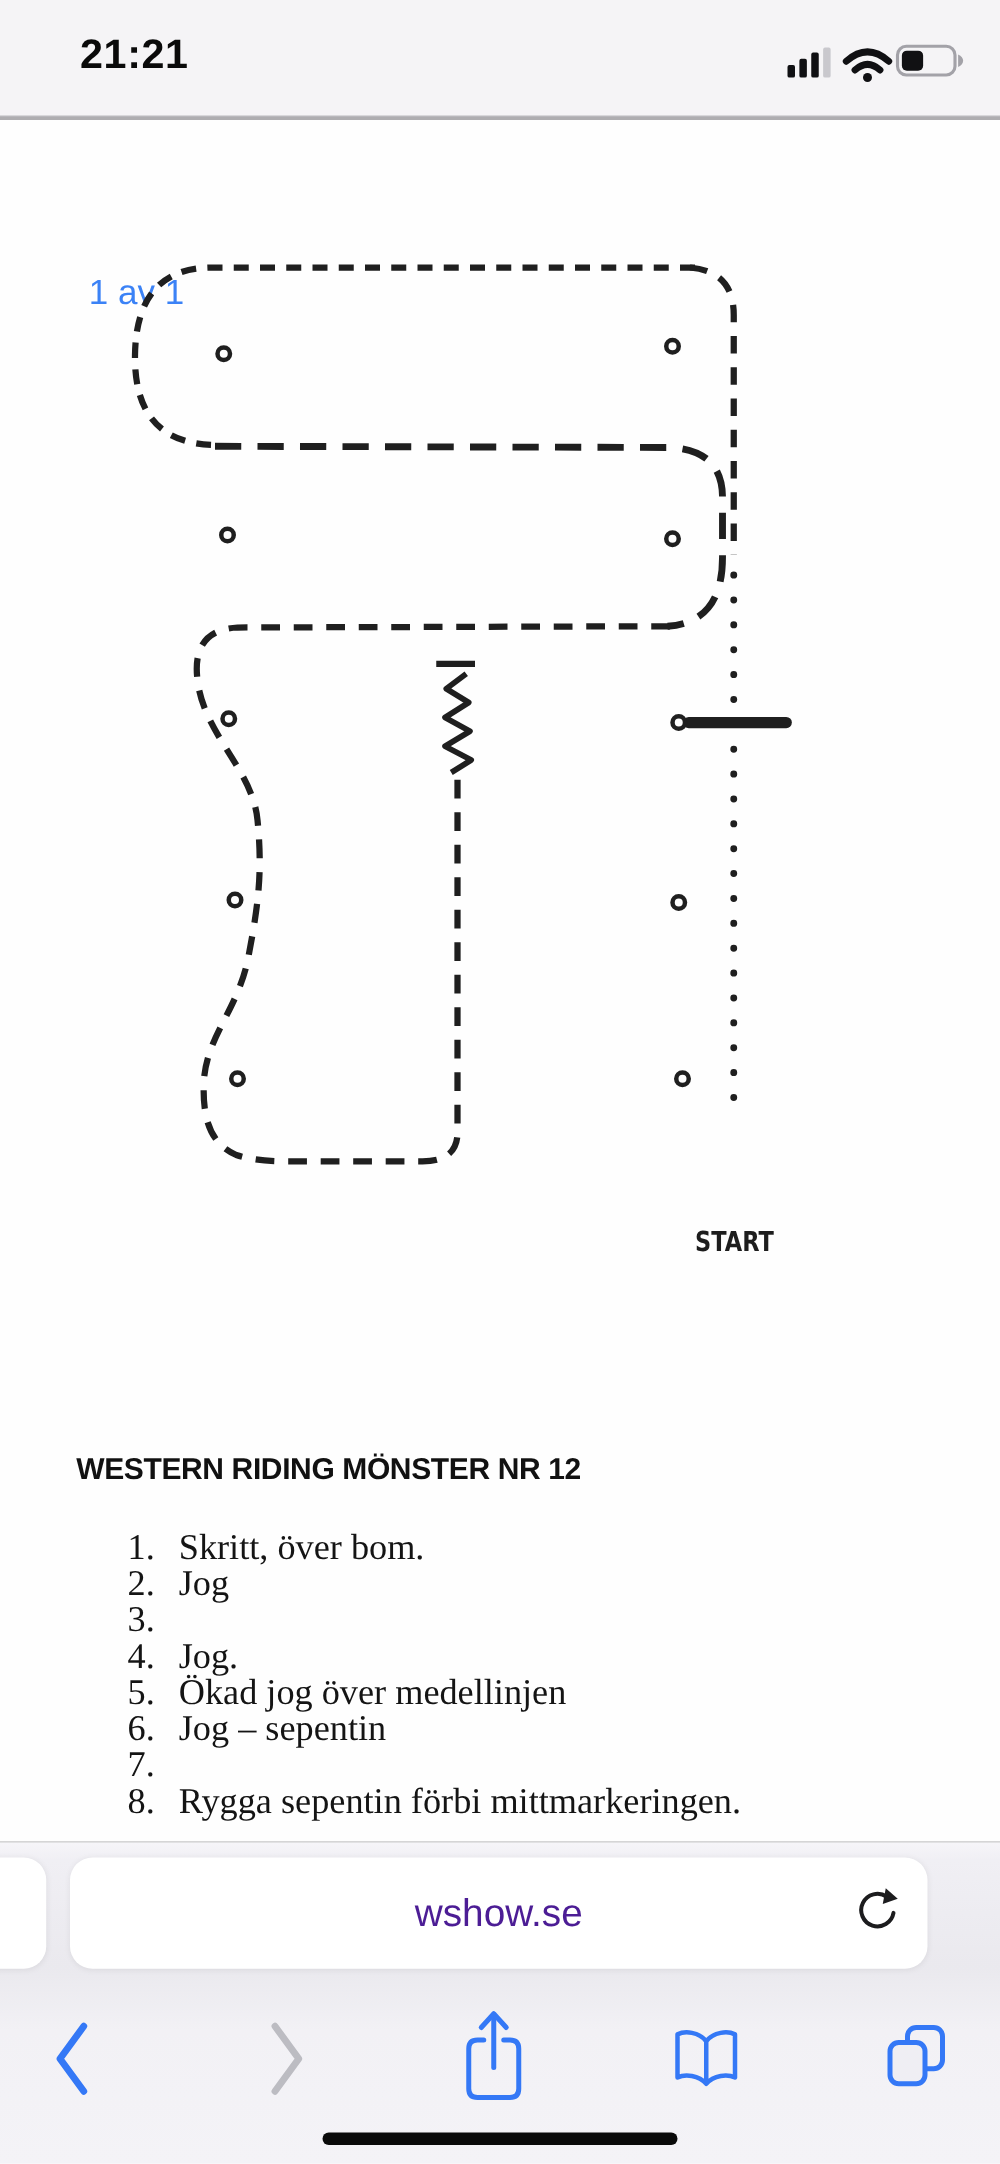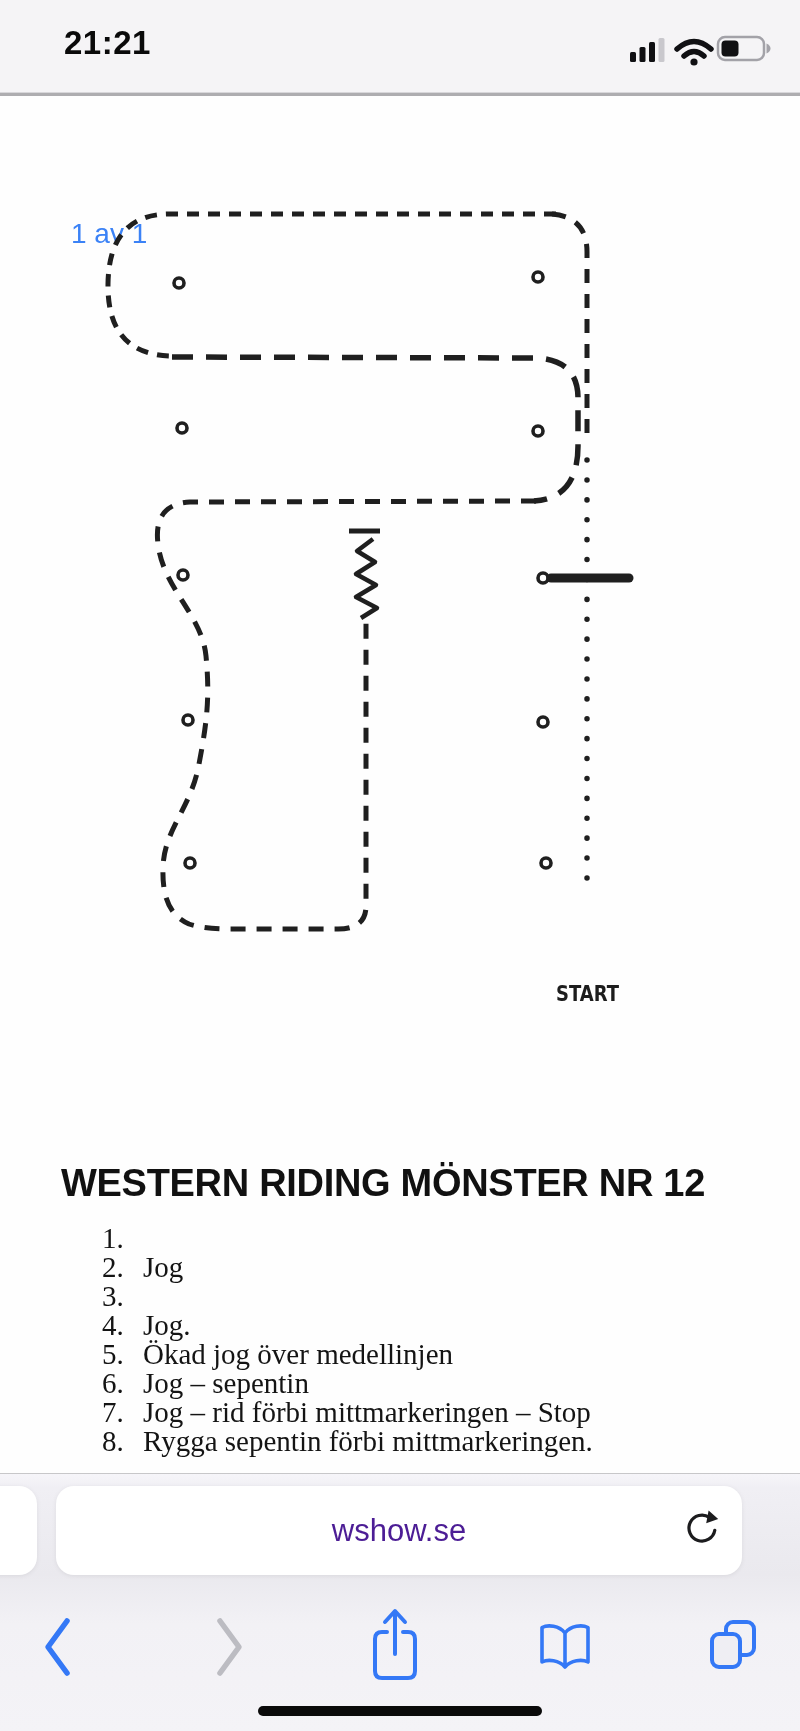--- a/index.html
+++ b/index.html
@@ -20,21 +20,21 @@
   .content{position:absolute;left:0;top:96px;width:800px;height:1377px;background:#fefefe;}
   .page-indicator{position:absolute;left:71px;top:122px;font-size:28px;color:#3b82f6;}
   .course{position:absolute;left:0;top:0;pointer-events:none;}
   .start-label{
     position:absolute;left:556px;top:884px;font-size:20px;font-weight:700;
     font-family:"DejaVu Sans",sans-serif;color:#1d1d1d;
     transform:scale(.9,1.1);transform-origin:left top;letter-spacing:0;
   }
   .pattern-title{
     position:absolute;left:61px;top:1066px;margin:0;
-    font-size:38px;font-weight:700;color:#111;letter-spacing:-.3px;white-space:nowrap;
+    font-size:24px;font-weight:700;color:#111;letter-spacing:-.3px;white-space:nowrap;
   }
   .pattern-steps{position:absolute;left:55px;top:1112px;width:690px;}
   .step-row{display:flex;line-height:29px;font-family:"Liberation Serif",serif;font-size:29px;color:#141414;}
   .step-num{width:48px;flex:0 0 48px;padding-left:7px;box-sizing:border-box;}
   .step-text{white-space:nowrap;}
 
   
   .bottom-chrome{
     position:absolute;left:0;top:1473px;width:800px;height:258px;
     background:linear-gradient(#f6f5f9 0px,#f0eff4 14px,#eae9ee 100px,#f2f1f5 150px,#f4f3f7 258px);
@@ -121,20 +121,21 @@
         </g>
       </g>
     </svg>
     <span class="start-label">START</span>
 
     <h1 class="pattern-title">WESTERN RIDING MÖNSTER NR 12</h1>
 
     <ol class="pattern-steps">
       <li class="step-row">
         <span class="step-num">1.</span>
+        <span class="step-text">Skritt, över bom.</span>
       </li>
 
       <li class="step-row">
         <span class="step-num">2.</span>
         <span class="step-text">Jog</span>
       </li>
 
       <li class="step-row">
         <span class="step-num">3.</span>
       </li>
@@ -149,21 +150,20 @@
         <span class="step-text">Ökad jog över medellinjen</span>
       </li>
 
       <li class="step-row">
         <span class="step-num">6.</span>
         <span class="step-text">Jog – sepentin</span>
       </li>
 
       <li class="step-row">
         <span class="step-num">7.</span>
-        <span class="step-text">Jog – rid förbi mittmarkeringen – Stop</span>
       </li>
 
       <li class="step-row">
         <span class="step-num">8.</span>
         <span class="step-text">Rygga sepentin förbi mittmarkeringen.</span>
       </li>
     </ol>
 
   </main>
 

